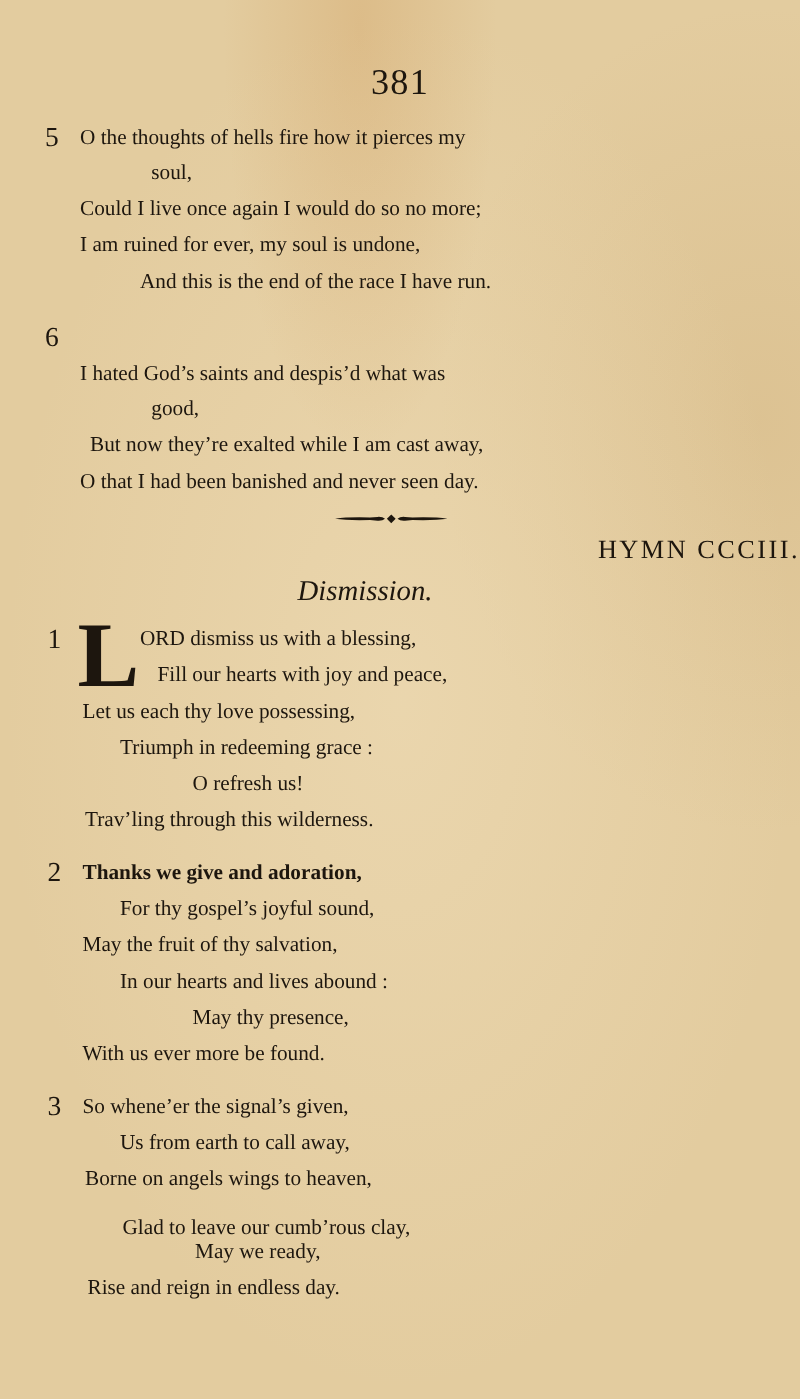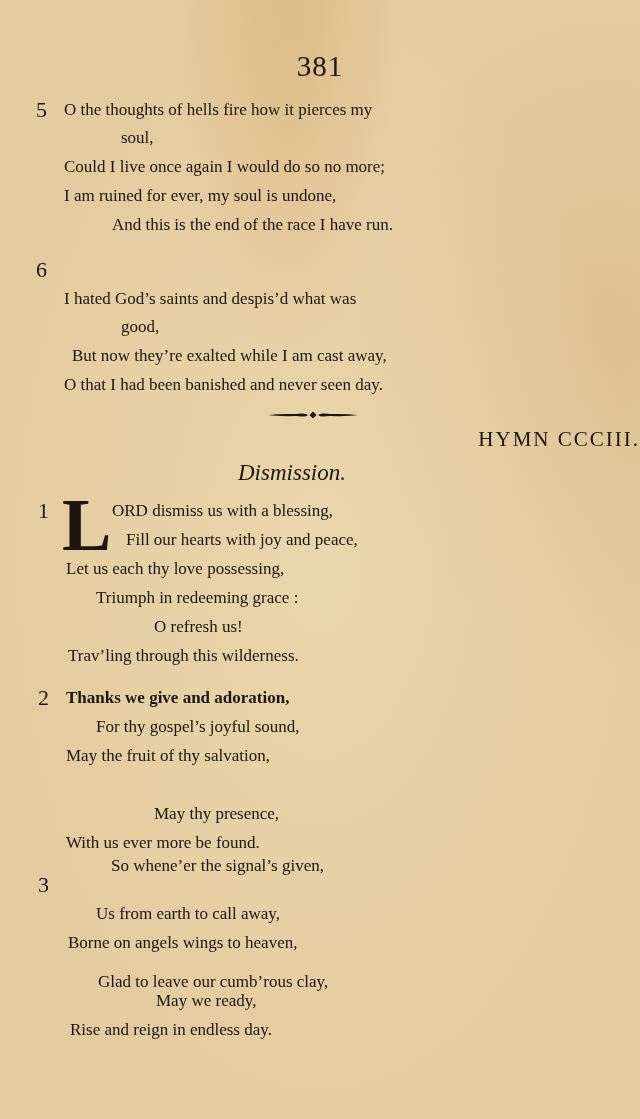--- a/index.html
+++ b/index.html
@@ -79,24 +79,25 @@
   <div class="line" style="left:126px; top:526px;">Fill our hearts with joy and peace,</div>
   <div class="line" style="left:66px; top:555px;">Let us each thy love possessing,</div>
   <div class="line" style="left:96px; top:584px;">Triumph in redeeming grace :</div>
   <div class="line" style="left:154px; top:613px;">O refresh us!</div>
   <div class="line" style="left:68px; top:642px;">Trav’ling through this  wilderness.</div>
 
   <div class="num" style="left:38px; top:684px;">2</div>
   <div class="line" style="left:66px; top:684px;font-weight:bold;">Thanks we give and adoration,</div>
   <div class="line" style="left:96px; top:713px;">For thy  gospel’s joyful sound,</div>
   <div class="line" style="left:66px; top:742px;">May the fruit of thy salvation,</div>
+  <div class="line" style="left:96px; top:771px;">In our hearts and lives abound :</div>
   <div class="line" style="left:154px; top:800px;">May thy presence,</div>
   <div class="line" style="left:66px; top:829px;">With us ever more be found.</div>
 
   <div class="num" style="left:38px; top:871px;">3</div>
-  <div class="line" style="left:66px; top:852px;margin-left:45px;">So whene’er the signal’s given,</div>
+  <div class="line" style="left:66px; top:871px;">So whene’er the signal’s given,</div>
   <div class="line" style="left:96px; top:900px;">Us from earth to call away,</div>
   <div class="line" style="left:68px; top:929px;">Borne on angels wings to heaven,</div>
   <div class="line" style="left:98px; top:958px;margin-top:10px;">Glad to leave our cumb’rous clay,</div>
   <div class="line" style="left:156px; top:987px;">May we ready,</div>
   <div class="line" style="left:70px; top:1016px;">Rise and reign in endless day.</div>
 
 </div>
 
 </body></html>

